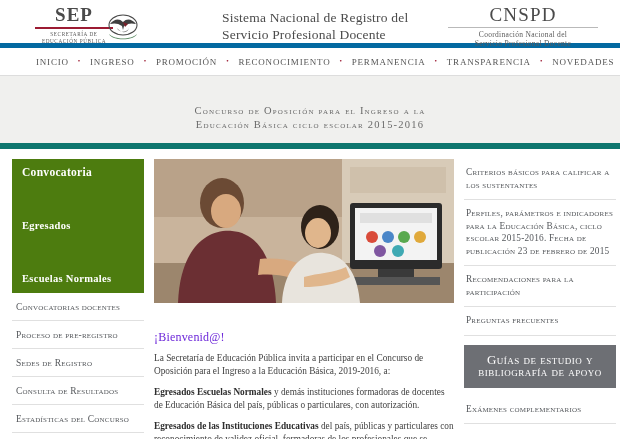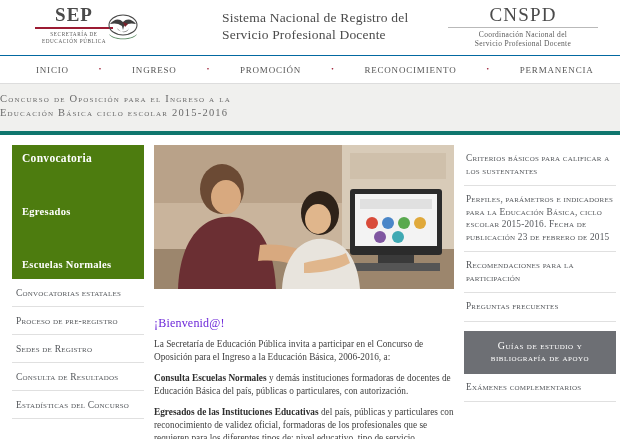--- a/index.html
+++ b/index.html
@@ -9,23 +9,23 @@
     height: 439px;
     overflow: hidden;
     background: #ffffff;
     font-family: "Liberation Serif", serif;
     color: #3a3a3a;
   }
 
   
   .header {
     position: relative;
-    height: 56px;
+    height: 48px;
     background: #ffffff;
-    border-bottom: 1px solid #0369a1;
+    border-bottom: 5px solid #0369a1;
   }
   .sep-block {
     position: absolute;
     left: 28px; top: 5px;
     text-align: center;
     width: 92px;
   }
   .sep-title {
     font-family: "Liberation Serif", serif;
     font-size: 19px;
@@ -91,36 +91,35 @@
     height: 28px;
     background: #ffffff;
     border-bottom: 1px solid #dddddd;
     display: flex;
     align-items: center;
     padding-left: 36px;
     font-size: 9px;
     letter-spacing: 0.8px;
     color: #555;
     text-transform: uppercase;
-    gap: 21px;
   }
   .nav .item { cursor: pointer; white-space: nowrap; }
   .nav .bullet {
     color: #9c1b33;
     font-size: 7px;
     margin: 0 9px;
     line-height: 1;
   }
 
   
   .banner {
     background: #f0f0ee;
-    padding: 8px 0 11px 0;
-    text-align: left;
-    border-bottom: 4px solid #0f766e;
+    padding: 28px 0 11px 0;
+    text-align: center;
+    border-bottom: 6px solid #0f766e;
   }
   .banner div {
     font-size: 10.5px;
     color: #6a6a6a;
     letter-spacing: 1.2px;
     line-height: 14px;
     font-variant: small-caps;
   }
 
   
@@ -186,22 +185,22 @@
     padding: 7px 2px 8px 2px;
     border-bottom: 1px solid #e0e0e0;
     font-variant: small-caps;
     letter-spacing: 0.2px;
   }
   .guide-box {
     background: #6d6f74;
     color: #ffffff;
     text-align: center;
     padding: 9px 6px 10px 6px;
-    margin: 9px 0 0 0;
-    font-size: 10px;
+    margin: 9px 0 8px 0;
+    font-size: 13px;
     line-height: 12px;
     font-variant: small-caps;
     letter-spacing: 0.5px;
   }
 </style>
 </head>
 <body>
 
 <div class="header">
 
@@ -258,21 +257,21 @@
 
 <div class="main">
 
   <div class="col-left">
     <div class="conv-box">
       <div class="l1">Convocatoria</div>
       <div class="l2">Egresados</div>
       <div class="l3">Escuelas Normales</div>
     </div>
     <div id="left-items">
-        <div class="left-item">Convocatorias estatales</div>
+        <div class="left-item">Convocatorias docentes</div>
         <div class="left-item">Proceso de pre-registro</div>
         <div class="left-item">Sedes de Registro</div>
         <div class="left-item">Consulta de Resultados</div>
         <div class="left-item">Estadísticas del Concurso</div>
       </div>
   </div>
 
   <div class="col-center">
     <div class="photo">
       <svg width="300" height="144" viewBox="0 0 300 144">
@@ -301,22 +300,22 @@
 
         <ellipse cx="166" cy="68" rx="19" ry="22" fill="#2e2219"></ellipse>
         <ellipse cx="164" cy="74" rx="13" ry="15" fill="#e0b68c"></ellipse>
         <path d="M128 144 C130 108, 150 92, 170 94 C192 96, 204 116, 206 144 Z" fill="#e8e4dd"></path>
         <path d="M150 118 C164 114, 180 114, 192 108 L196 118 C182 126, 164 128, 150 128 Z" fill="#e0b68c"></path>
       </svg>
     </div>
 
     <div class="welcome">¡Bienvenid@!</div>
     <div id="paragraphs">
-        <div class="para"><span>La Secretaría de Educación Pública invita a participar en el Concurso de Oposición para el Ingreso a la Educación  Básica, 2006-2016, a:</span></div>
-        <div class="para"><b>Consulta Escuelas Normales</b><span> y demás instituciones formadoras de docentes de Educación Básica del país, públicas o particulares, con autorización.</span></div>
+        <div class="para"><span>La Secretaría de Educación Pública invita a participar en el Concurso de Oposición para el Ingreso a la Educación  Básica, 2019-2016, a:</span></div>
+        <div class="para"><b>Egresados Escuelas Normales</b><span> y demás instituciones formadoras de docentes de Educación Básica del país, públicas o particulares, con autorización.</span></div>
         <div class="para"><b>Egresados de las Instituciones Educativas</b><span> del país, públicas y particulares con reconocimiento de validez oficial, formadoras de los profesionales que se requieren para los diferentes tipos de: nivel educativo, tipo de servicio, modalidad, asignatura, tecnología o taller no contempladas en el párrafo anterior, a través de Convocatoria Pública y Abierta.</span></div>
       </div>
   </div>
 
   <div class="col-right">
     <div id="right-items">
         <div class="right-item">Criterios básicos para calificar a los sustentantes</div>
         <div class="right-item">Perfiles, parámetros e indicadores para la Educación Básica, ciclo escolar 2015-2016. Fecha de publicación 23 de febrero de 2015</div>
         <div class="right-item">Recomendaciones para la participación</div>
         <div class="right-item">Preguntas frecuentes</div>

